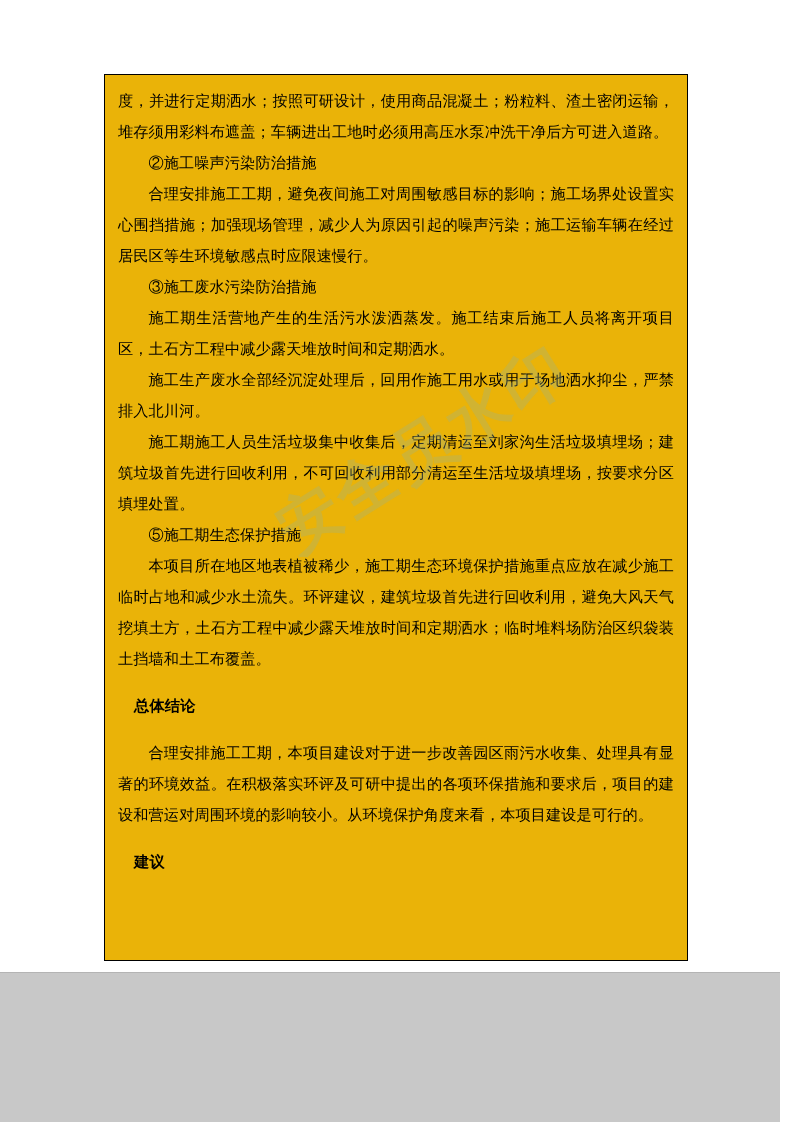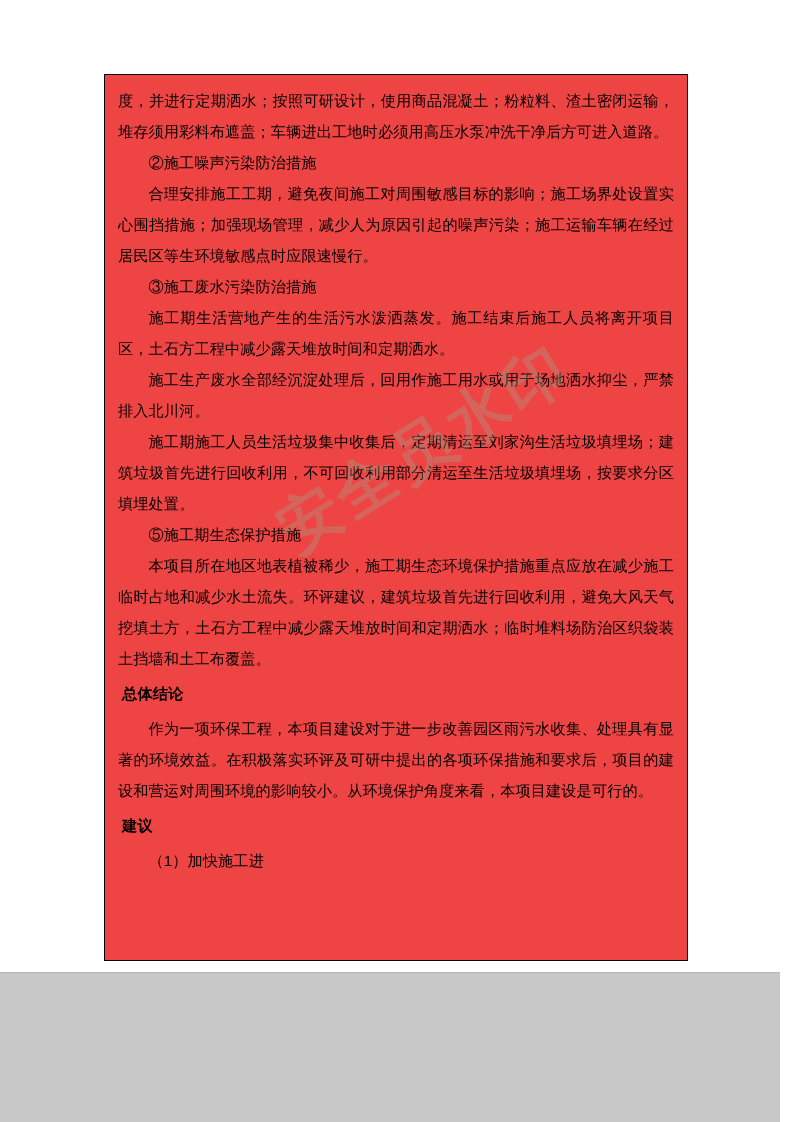--- a/index.html
+++ b/index.html
@@ -27,21 +27,21 @@
 
   
   #doc-frame {
     position: absolute;
     left: 104px;
     top: 74px;
     width: 584px;
     height: 887px;
     border: 1px solid #000000;
     box-sizing: border-box;
-    background: #ef4444;
+    background: #eab308;
     overflow: hidden;
   }
 
   #doc-body {
     padding: 10px 13px 0 13px;
     box-sizing: border-box;
   }
 
   .para {
     font-size: 15.2px;
@@ -55,21 +55,21 @@
   }
 
   .indent {
     text-indent: 2em;
   }
 
   .heading {
     font-size: 15.2px;
     line-height: 31px;
     color: #000000;
-    margin: 4px;
+    margin: 16px;
     font-weight: bold;
     letter-spacing: 0.2px;
   }
 
   
   #watermark {
     position: absolute;
     left: 300px;
     top: 400px;
     width: 330px;
@@ -132,24 +132,23 @@
       <p class="para indent">②施工噪声污染防治措施</p>
       <p class="para indent">合理安排施工工期，避免夜间施工对周围敏感目标的影响；施工场界处设置实心围挡措施；加强现场管理，减少人为原因引起的噪声污染；施工运输车辆在经过居民区等生环境敏感点时应限速慢行。</p>
       <p class="para indent">③施工废水污染防治措施</p>
       <p class="para indent">施工期生活营地产生的生活污水泼洒蒸发。施工结束后施工人员将离开项目区，土石方工程中减少露天堆放时间和定期洒水。</p>
       <p class="para indent">施工生产废水全部经沉淀处理后，回用作施工用水或用于场地洒水抑尘，严禁排入北川河。</p>
       <p class="para indent">施工期施工人员生活垃圾集中收集后，定期清运至刘家沟生活垃圾填埋场；建筑垃圾首先进行回收利用，不可回收利用部分清运至生活垃圾填埋场，按要求分区填埋处置。</p>
       <p class="para indent">⑤施工期生态保护措施</p>
       <p class="para indent">本项目所在地区地表植被稀少，施工期生态环境保护措施重点应放在减少施工临时占地和减少水土流失。环评建议，建筑垃圾首先进行回收利用，避免大风天气挖填土方，土石方工程中减少露天堆放时间和定期洒水；临时堆料场防治区织袋装土挡墙和土工布覆盖。</p>
 
       <p class="heading">总体结论</p>
-      <p class="para indent">作为一项环保工程，本项目建设对于进一步改善园区雨污水收集、处理具有显著的环境效益。在积极落实环评及可研中提出的各项环保措施和要求后，项目的建设和营运对周围环境的影响较小。从环境保护角度来看，本项目建设是可行的。</p>
+      <p class="para indent">合理安排施工工期，本项目建设对于进一步改善园区雨污水收集、处理具有显著的环境效益。在积极落实环评及可研中提出的各项环保措施和要求后，项目的建设和营运对周围环境的影响较小。从环境保护角度来看，本项目建设是可行的。</p>
 
       <p class="heading">建议</p>
-      <p class="para indent">（1）加快施工进</p>
 
     </div>
   </div>
 
   <div id="watermark">安全员水印</div>
 
   <div id="bottom-cover"></div>
   <div id="bottom-right-strip"></div>
 
 </div>

